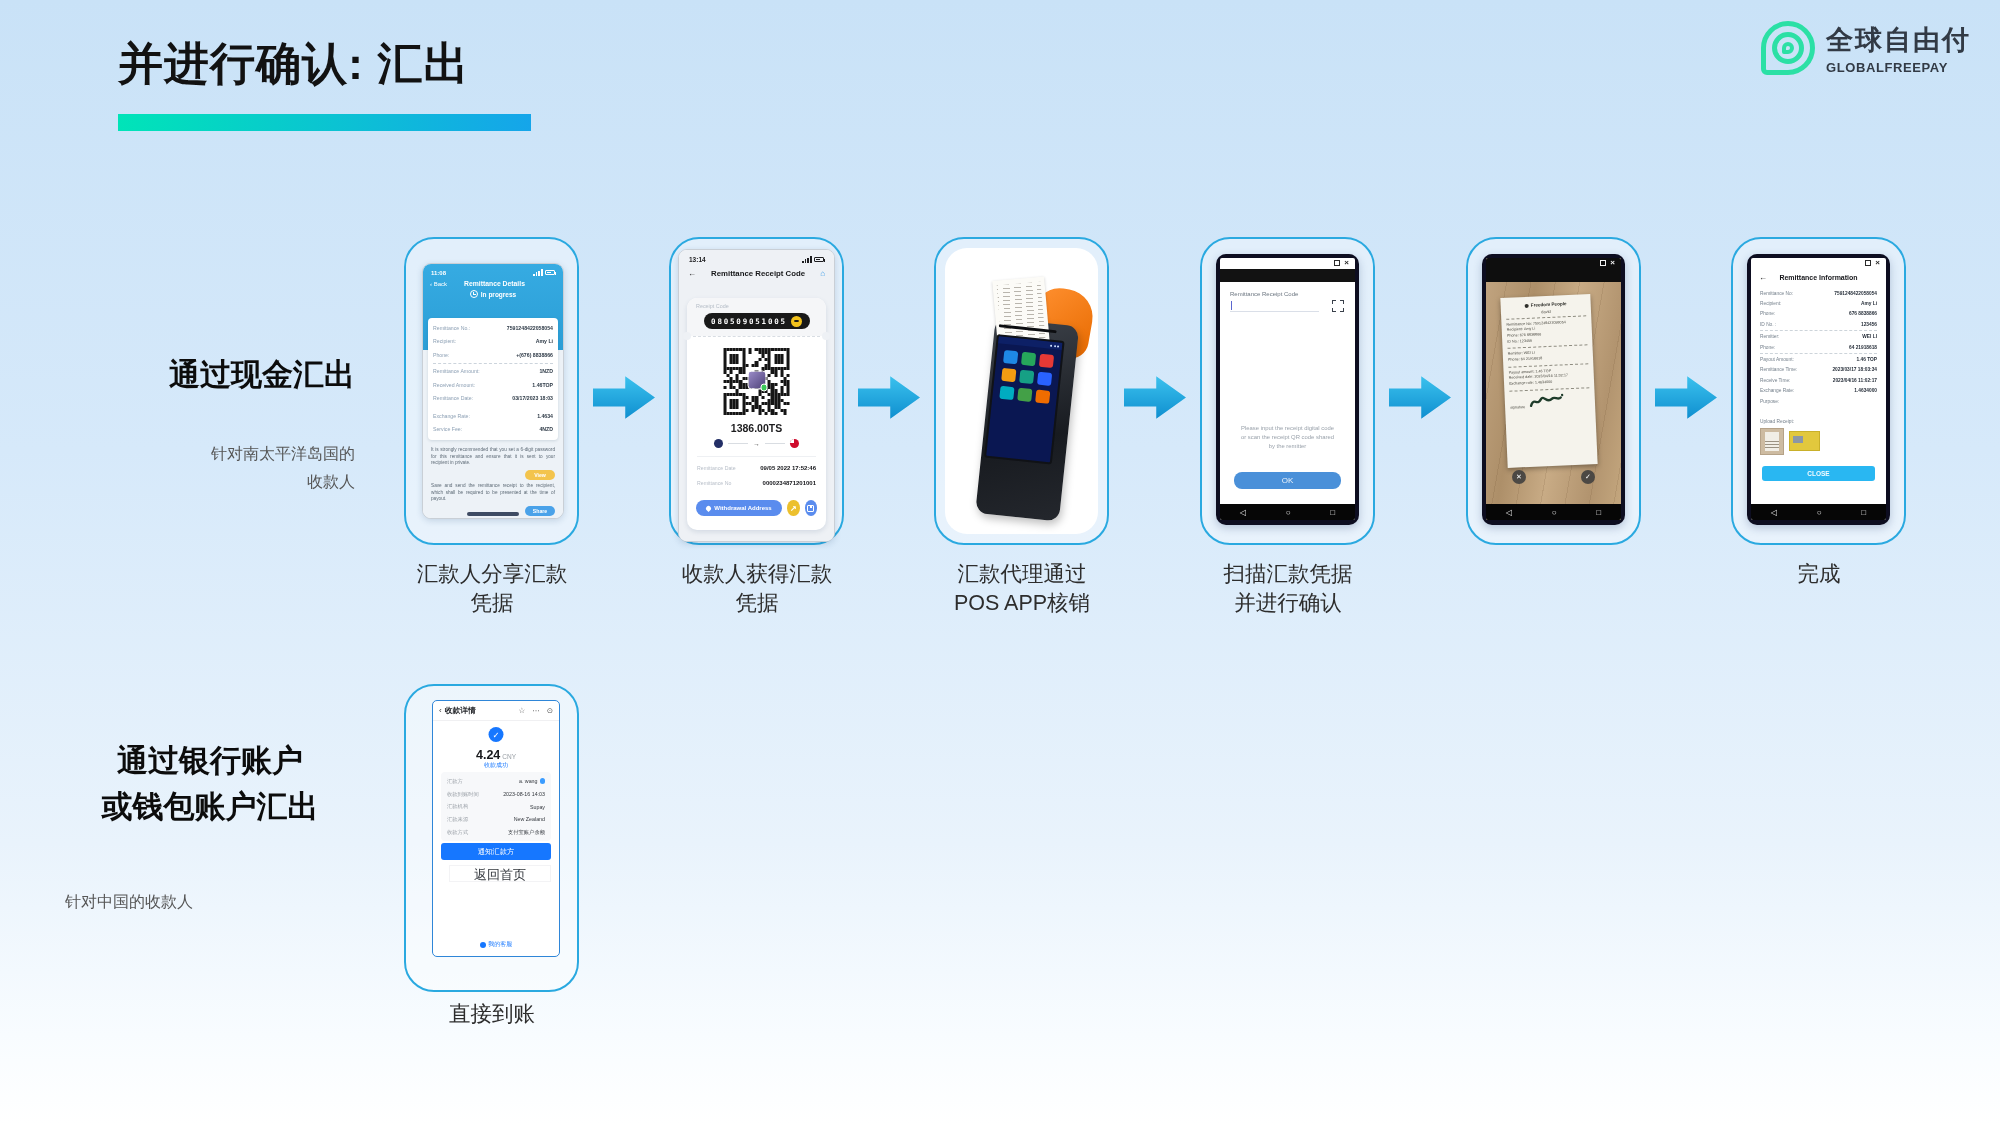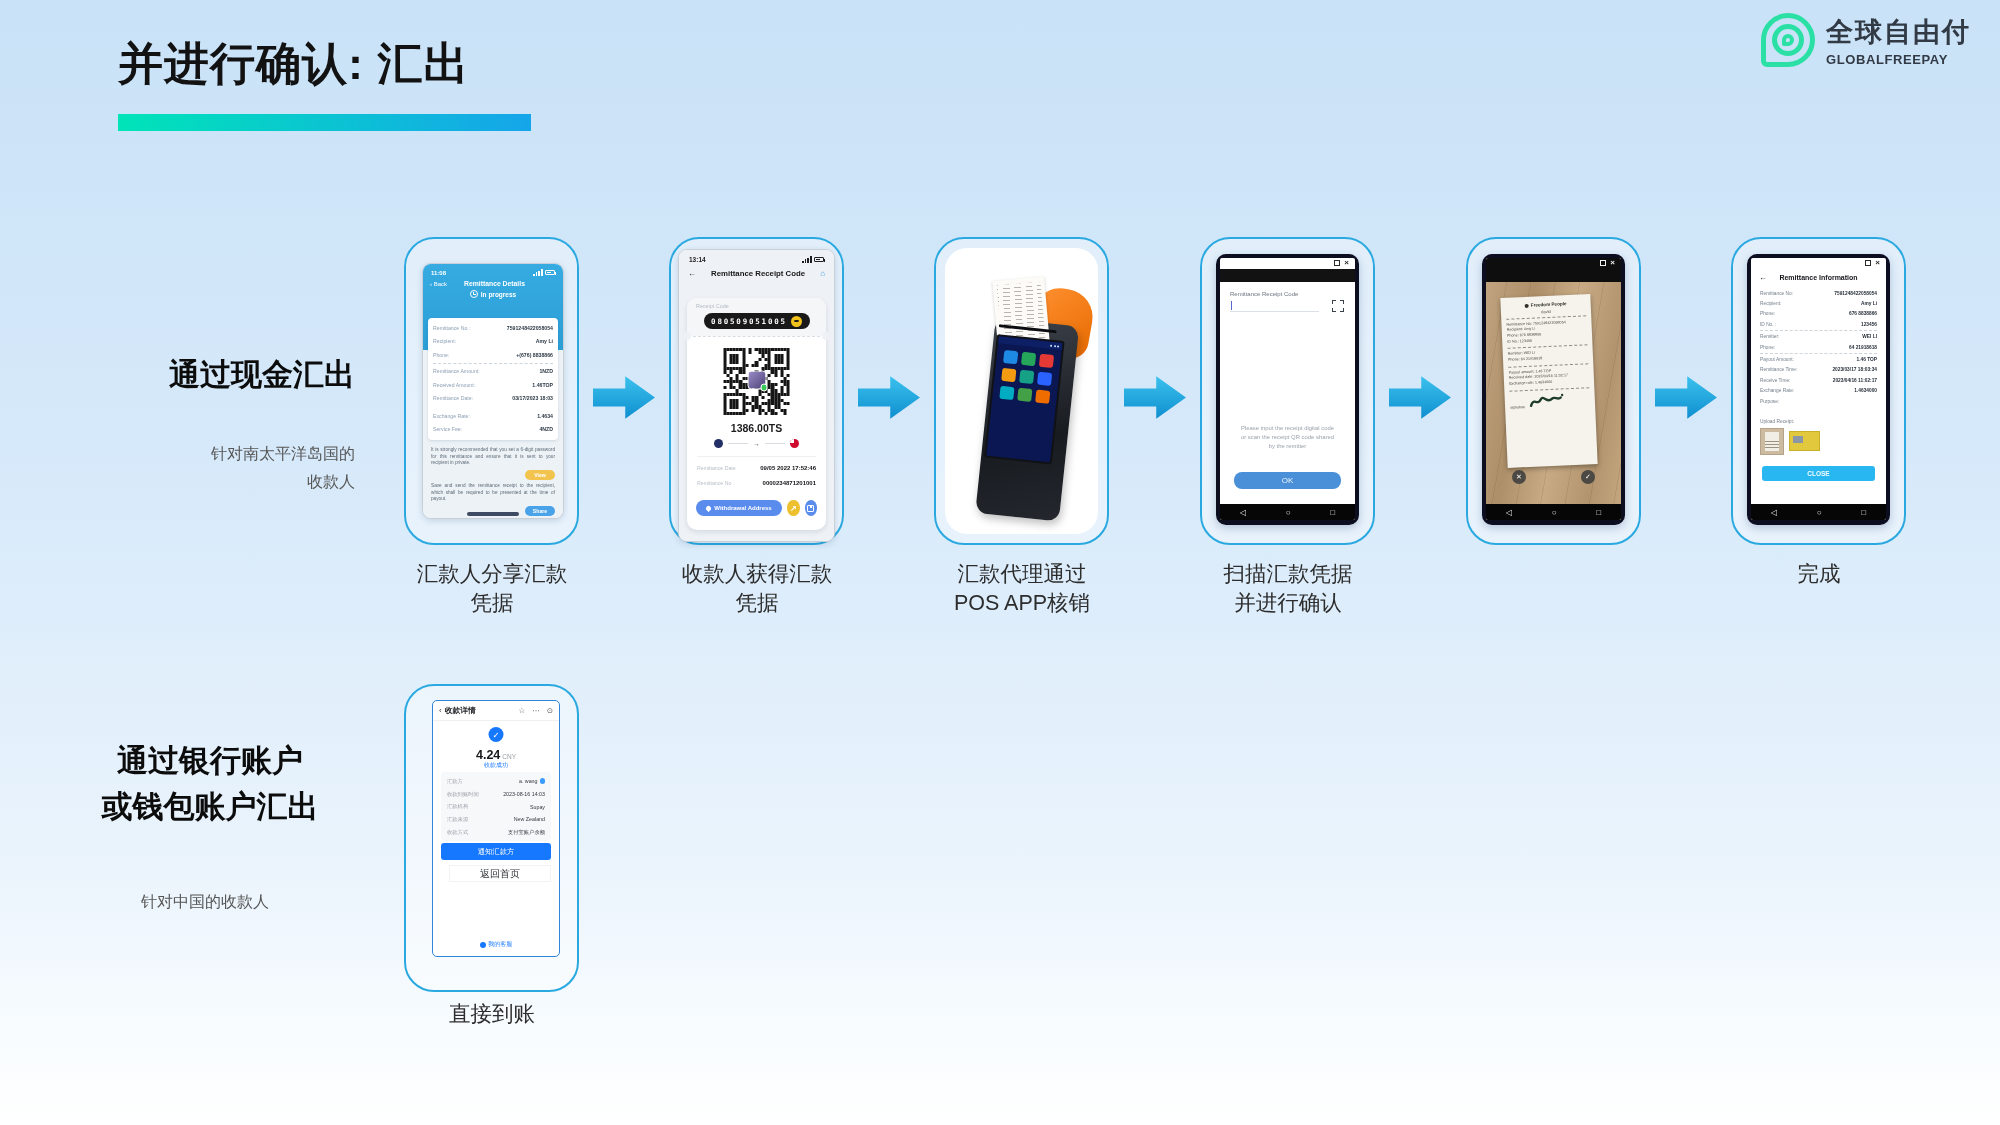--- a/index.html
+++ b/index.html
@@ -3,21 +3,21 @@
 <meta charset="utf-8">
 <style>
 *{box-sizing:border-box;margin:0;padding:0}
 body{margin:0;background:#8fb0c9;font-family:"Liberation Sans",sans-serif}
 #slide{position:relative;width:2000px;height:1125px;overflow:hidden;
   background:linear-gradient(180deg,#c9e2f7 0%,#d6e9fa 40%,#e9f3fc 75%,#f8fcff 92%,#ffffff 100%);}
 
 
 .title{position:absolute;left:118px;top:34px;font-size:45px;font-weight:600;color:#121212;letter-spacing:1px}
 .title-bar{position:absolute;left:118px;top:114px;width:413px;height:17px;background:linear-gradient(90deg,#00e4b8,#15a5ea)}
-.logo{position:absolute;left:1760px;top:12px;display:flex;align-items:center;gap:10px}
+.logo{position:absolute;left:1760px;top:20px;display:flex;align-items:center;gap:10px}
 .logo-mark{width:56px;height:56px;position:relative}
 .lm-outer{position:absolute;inset:1px;border:5px solid #2be0a5;border-radius:50% 50% 50% 6px}
 .lm-mid{position:absolute;inset:12px;border:5px solid #2be0a5;border-radius:50%}
 .lm-core{position:absolute;inset:22px;border:4px solid #2be0a5;border-radius:50% 50% 50% 2px}
 .logo-zh{font-size:27px;font-weight:bold;color:#323a45;letter-spacing:2px}
 .logo-en{font-size:13px;font-weight:bold;color:#323a45;letter-spacing:.6px;margin-top:2px}
 .row-heading{position:absolute;font-size:31px;color:#0c0c0c;font-weight:600;white-space:pre-line;line-height:46px}
 .row-sub{position:absolute;font-size:16px;color:#565656;white-space:pre-line;line-height:28px}
 .card{position:absolute;width:175px;height:308px;border:2.5px solid #2aa9e0;border-radius:30px;background:rgba(255,255,255,.38)}
 .caption{position:absolute;top:560px;width:250px;font-size:21.5px;line-height:29px;color:#2d2d2d;text-align:center;white-space:pre-line}
@@ -182,21 +182,21 @@
 .p7-amt{position:absolute;left:0;right:0;top:44px;text-align:center;color:#17181b}
 .p7-amt .n{font-size:12.5px;font-weight:bold}
 .p7-amt .c{font-size:6.5px;color:#9aa0a6;margin-left:2px}
 .p7-st{position:absolute;left:0;right:0;top:60px;text-align:center;font-size:6px;color:#1677ff}
 .p7-card{position:absolute;left:8px;right:8px;top:71px;background:#f7f8fa;border-radius:4px;padding:3px 6px}
 .p7-card .kv{height:12.7px}
 .p7-card .l{font-size:5.3px;color:#9ba1a8;font-weight:normal}
 .p7-card .v{font-size:5.3px;color:#33373d;font-weight:normal}
 .vbadge{display:inline-block;width:5.5px;height:5.5px;border-radius:50%;background:#3b9cff;margin-left:2px;vertical-align:-.5px}
 .p7-btn1{position:absolute;left:8px;right:8px;top:142px;height:17px;background:#1677ff;border:none;border-radius:3px;color:#fff;font-size:7.3px;font-family:inherit}
-.p7-btn2{position:absolute;left:16px;right:8px;top:164px;height:17px;background:#fff;border:1px solid #f3f3f5;color:#33373d;font-size:10px;font-family:Liberation Serif, serif}
+.p7-btn2{position:absolute;left:16px;right:8px;top:164px;height:17px;background:#fff;border:1px solid #f3f3f5;color:#33373d;font-size:13px;font-family:Liberation Serif, serif}
 .p7-svc{position:absolute;left:0;right:0;bottom:7px;display:flex;align-items:center;justify-content:center;gap:2.5px;font-size:6px;color:#1677ff}
 .p7-svc .dot{width:6px;height:6px;border-radius:50%;background:#1677ff}
 </style>
 </head>
 <body>
 
 <div id="slide">
 
   <div class="title">并进行确认: 汇出</div>
   <div class="title-bar"></div>
@@ -210,21 +210,21 @@
       <div class="logo-zh">全球自由付</div>
       <div class="logo-en">GLOBALFREEPAY</div>
     </div>
   </div>
 
   <div class="row-heading" style="left:55px;top:352px;width:300px;text-align:right">通过现金汇出</div>
   <div class="row-sub" style="left:55px;top:440px;width:300px;text-align:right">针对南太平洋岛国的
 收款人</div>
   <div class="row-heading" style="left:65px;top:738px;width:290px;text-align:center">通过银行账户
 或钱包账户汇出</div>
-  <div class="row-sub" style="left:55px;top:888px;width:300px;text-align:center">针对中国的收款人</div>
+  <div class="row-sub" style="left:65px;top:888px;width:300px;text-align:left">针对中国的收款人</div>
 
   <div class="flow-arrow" style="left:593px"></div>
   <div class="flow-arrow" style="left:858px"></div>
   <div class="flow-arrow" style="left:1124px"></div>
   <div class="flow-arrow" style="left:1389px"></div>
   <div class="flow-arrow" style="left:1655px"></div>
 
   <div class="card" style="left:404px;top:237px">
     <div class="phone-light" style="left:16px;top:24px;width:142px;height:256px">
       <div class="p1-screen">

